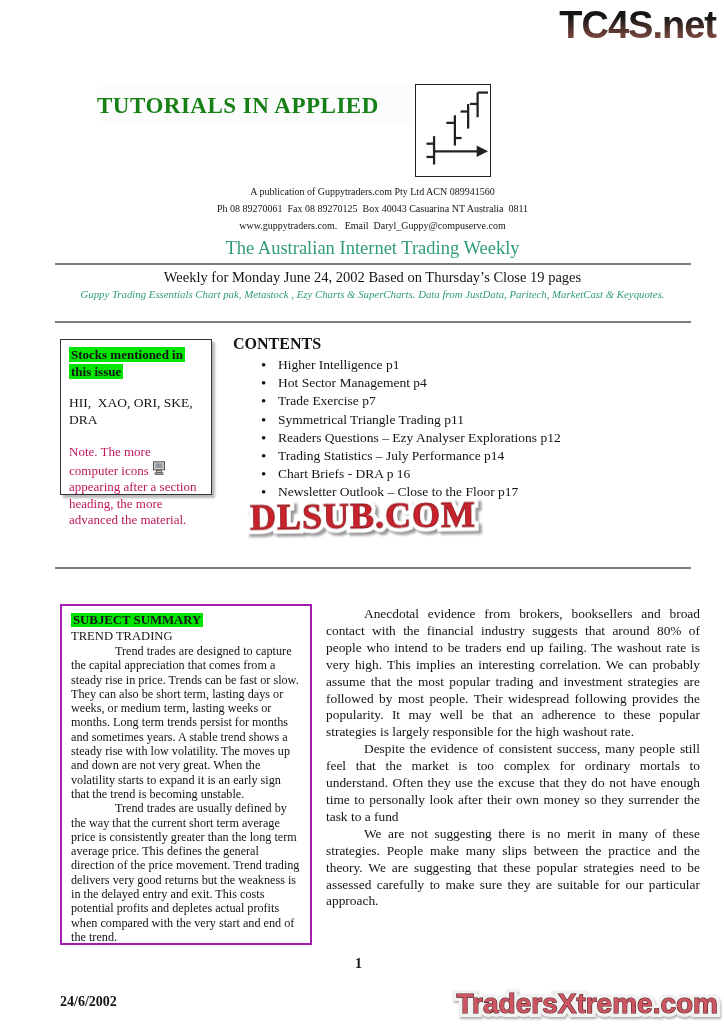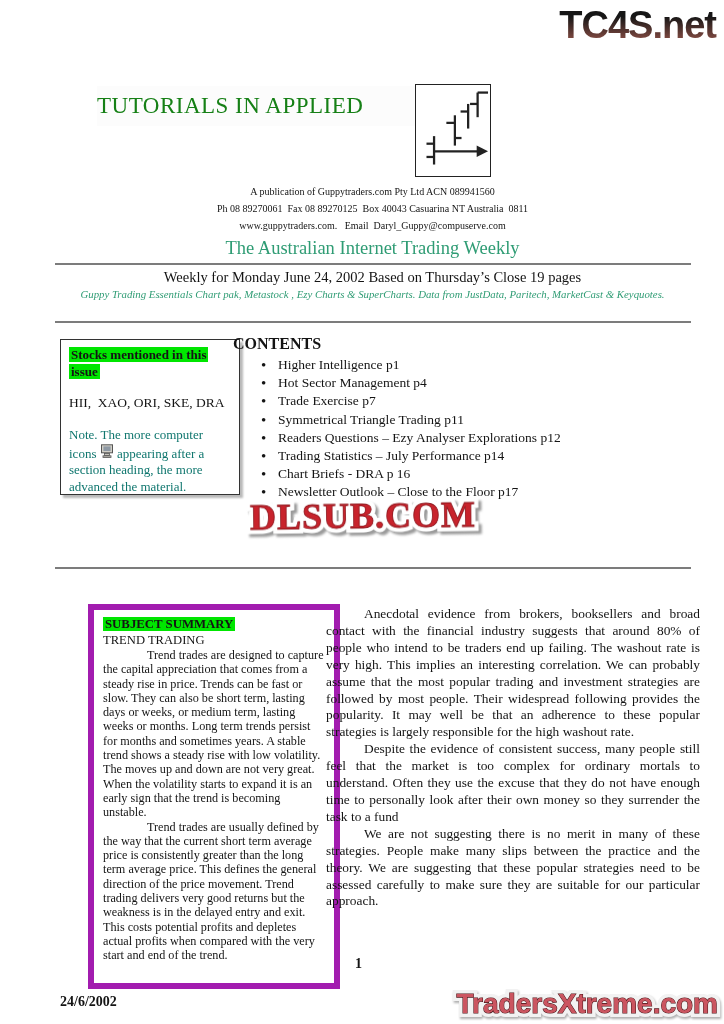--- a/index.html
+++ b/index.html
@@ -4,58 +4,58 @@
 <style>
   html,body{margin:0;padding:0;background:#fff;}
   #page{position:relative;width:724px;height:1024px;background:#fff;overflow:hidden;
         font-family:"Liberation Serif",serif;color:#141414;}
 
   
   .tc4s{position:absolute;top:0px;right:4px;width:218px;height:48px;}
 
   
   .title-block{position:absolute;left:97px;top:86px;width:318px;background:#fcfcfc;}
-  .title-line{font-weight:normal;color:#168016;font-size:23px;line-height:40px;letter-spacing:.5px;}
+  .title-line{font-weight:bold;color:#168016;font-size:23px;line-height:40px;letter-spacing:.5px;}
   .logo-box{position:absolute;left:415px;top:84px;width:74px;height:91px;border:1px solid #222;background:#fff;}
   .pub-block{position:absolute;left:45px;top:183px;width:655px;text-align:center;}
   .pub-line{font-size:10px;line-height:17px;white-space:pre-wrap;}
   .tagline{font-size:18.5px;line-height:24px;color:#2f9c74;margin-top:2px;}
 
   .hr{position:absolute;left:55px;width:636px;height:2px;background:#7c7c7c;}
 
   .issue-block{position:absolute;left:45px;top:268px;width:655px;text-align:center;}
   .issue-line1{font-size:14.5px;line-height:19px;}
   .issue-line2{font-size:13.5px;line-height:18px;font-style:italic;font-weight:bold;}
   .issue-line3{font-size:10.8px;line-height:15px;font-style:italic;color:#2f9c74;white-space:pre-wrap;}
 
   
-  .stocks-box{position:absolute;left:60px;top:339px;width:180px;height:156px;
+  .stocks-box{position:absolute;left:60px;top:339px;width:152px;height:156px;
               border:1px solid #333;box-shadow:3px 3px 2px #b9b9b9;background:#fff;
               padding:6px 8px;box-sizing:border-box;}
   .hl{background:#00e600;padding:0 2px;-webkit-box-decoration-break:clone;box-decoration-break:clone;}
   .stocks-head{font-weight:bold;font-size:13px;line-height:17px;}
   .stocks-list{font-size:13.5px;line-height:17px;margin-top:14px;white-space:pre-wrap;}
-  .stocks-note{font-size:13px;line-height:16.5px;color:#0f766e;margin-top:16px;}
+  .stocks-note{font-size:13px;line-height:16.5px;color:#be185d;margin-top:16px;}
 
   
   .contents{position:absolute;left:233px;top:334px;width:440px;}
   .contents-head{font-weight:bold;font-size:16px;line-height:20px;}
   .contents-list{margin:2px 0 0 0;padding:0;list-style:none;}
   .contents-list li{font-size:13.5px;line-height:18.2px;padding-left:45px;position:relative;}
   .contents-list li::before{content:"\2022";position:absolute;left:28px;font-size:15px;}
 
   
   .dlsub{position:absolute;left:220px;top:492px;width:286px;height:46px;transform:rotate(-.8deg);}
 
   
   .article-head{position:absolute;left:60px;top:571px;font-weight:bold;font-size:17.5px;letter-spacing:.3px;}
   .article-head .cicon{vertical-align:-2px;margin-left:5px;}
 
-  .summary-box{position:absolute;left:60px;top:604px;width:252px;height:385px;
-               border:6px solid #a21caf;background:#fff;padding:7px 9px;box-sizing:border-box;margin-left:28px;}
+  .summary-box{position:absolute;left:60px;top:604px;width:252px;height:341px;
+               border:2px solid #a21caf;background:#fff;padding:7px 9px;box-sizing:border-box;}
   .summary-label{font-weight:bold;font-size:12.8px;line-height:15px;}
   .summary-sub{font-size:12.6px;line-height:16px;}
   .summary-para{font-size:12.2px;line-height:14.3px;text-indent:44px;margin:0;}
 
   .body-col{position:absolute;left:326px;top:606px;width:374px;}
   .body-para{font-size:13.4px;line-height:16.9px;text-align:justify;text-indent:38px;margin:0;}
 
   
   .footer-date{position:absolute;left:60px;top:956px;font-weight:bold;font-size:14px;margin-top:38px;}
   .footer-page{position:absolute;left:355px;top:956px;font-weight:bold;font-size:14px;}

